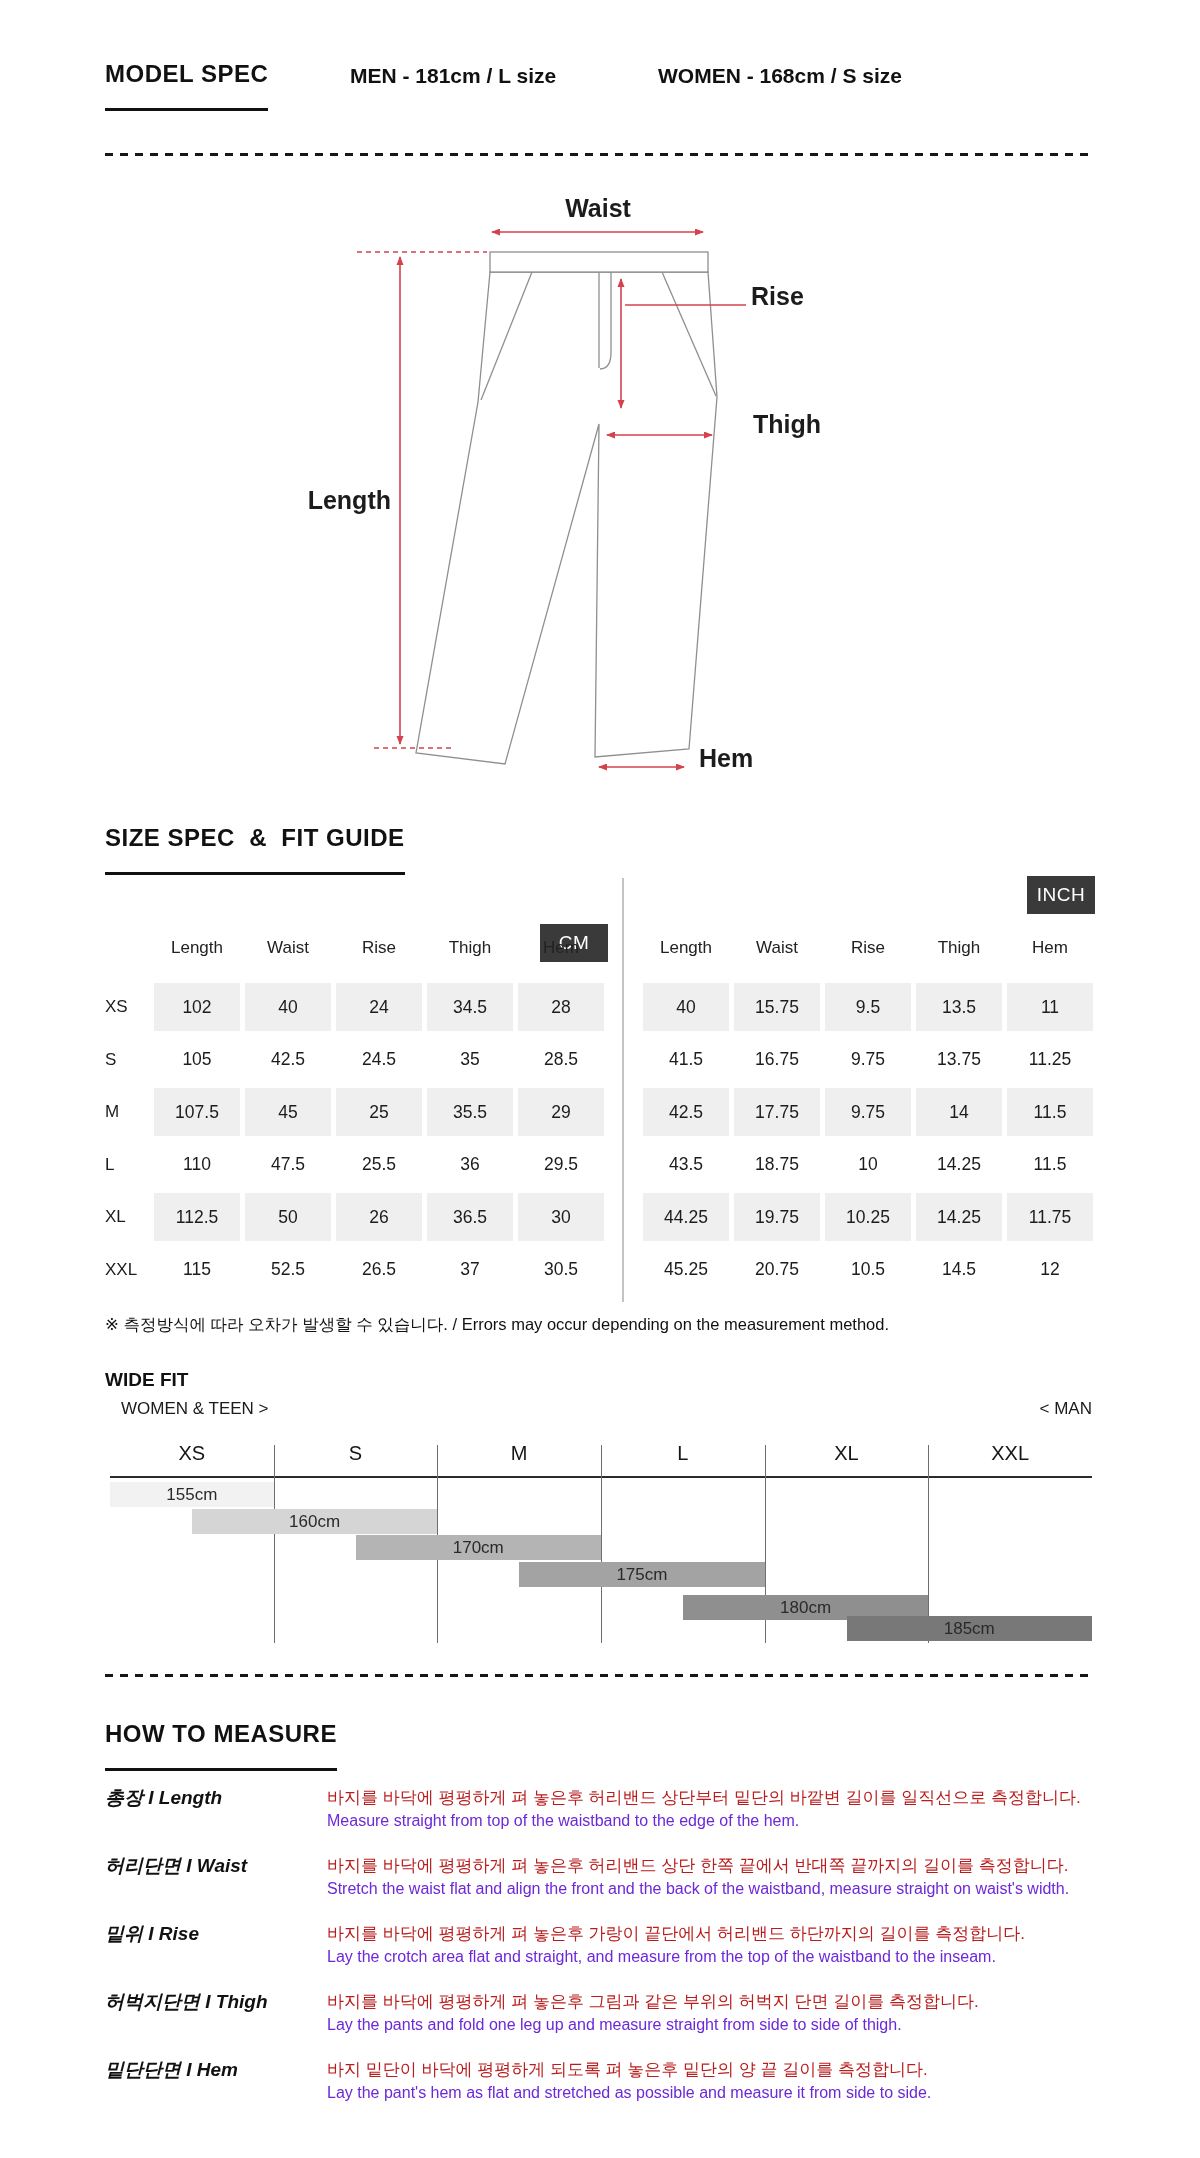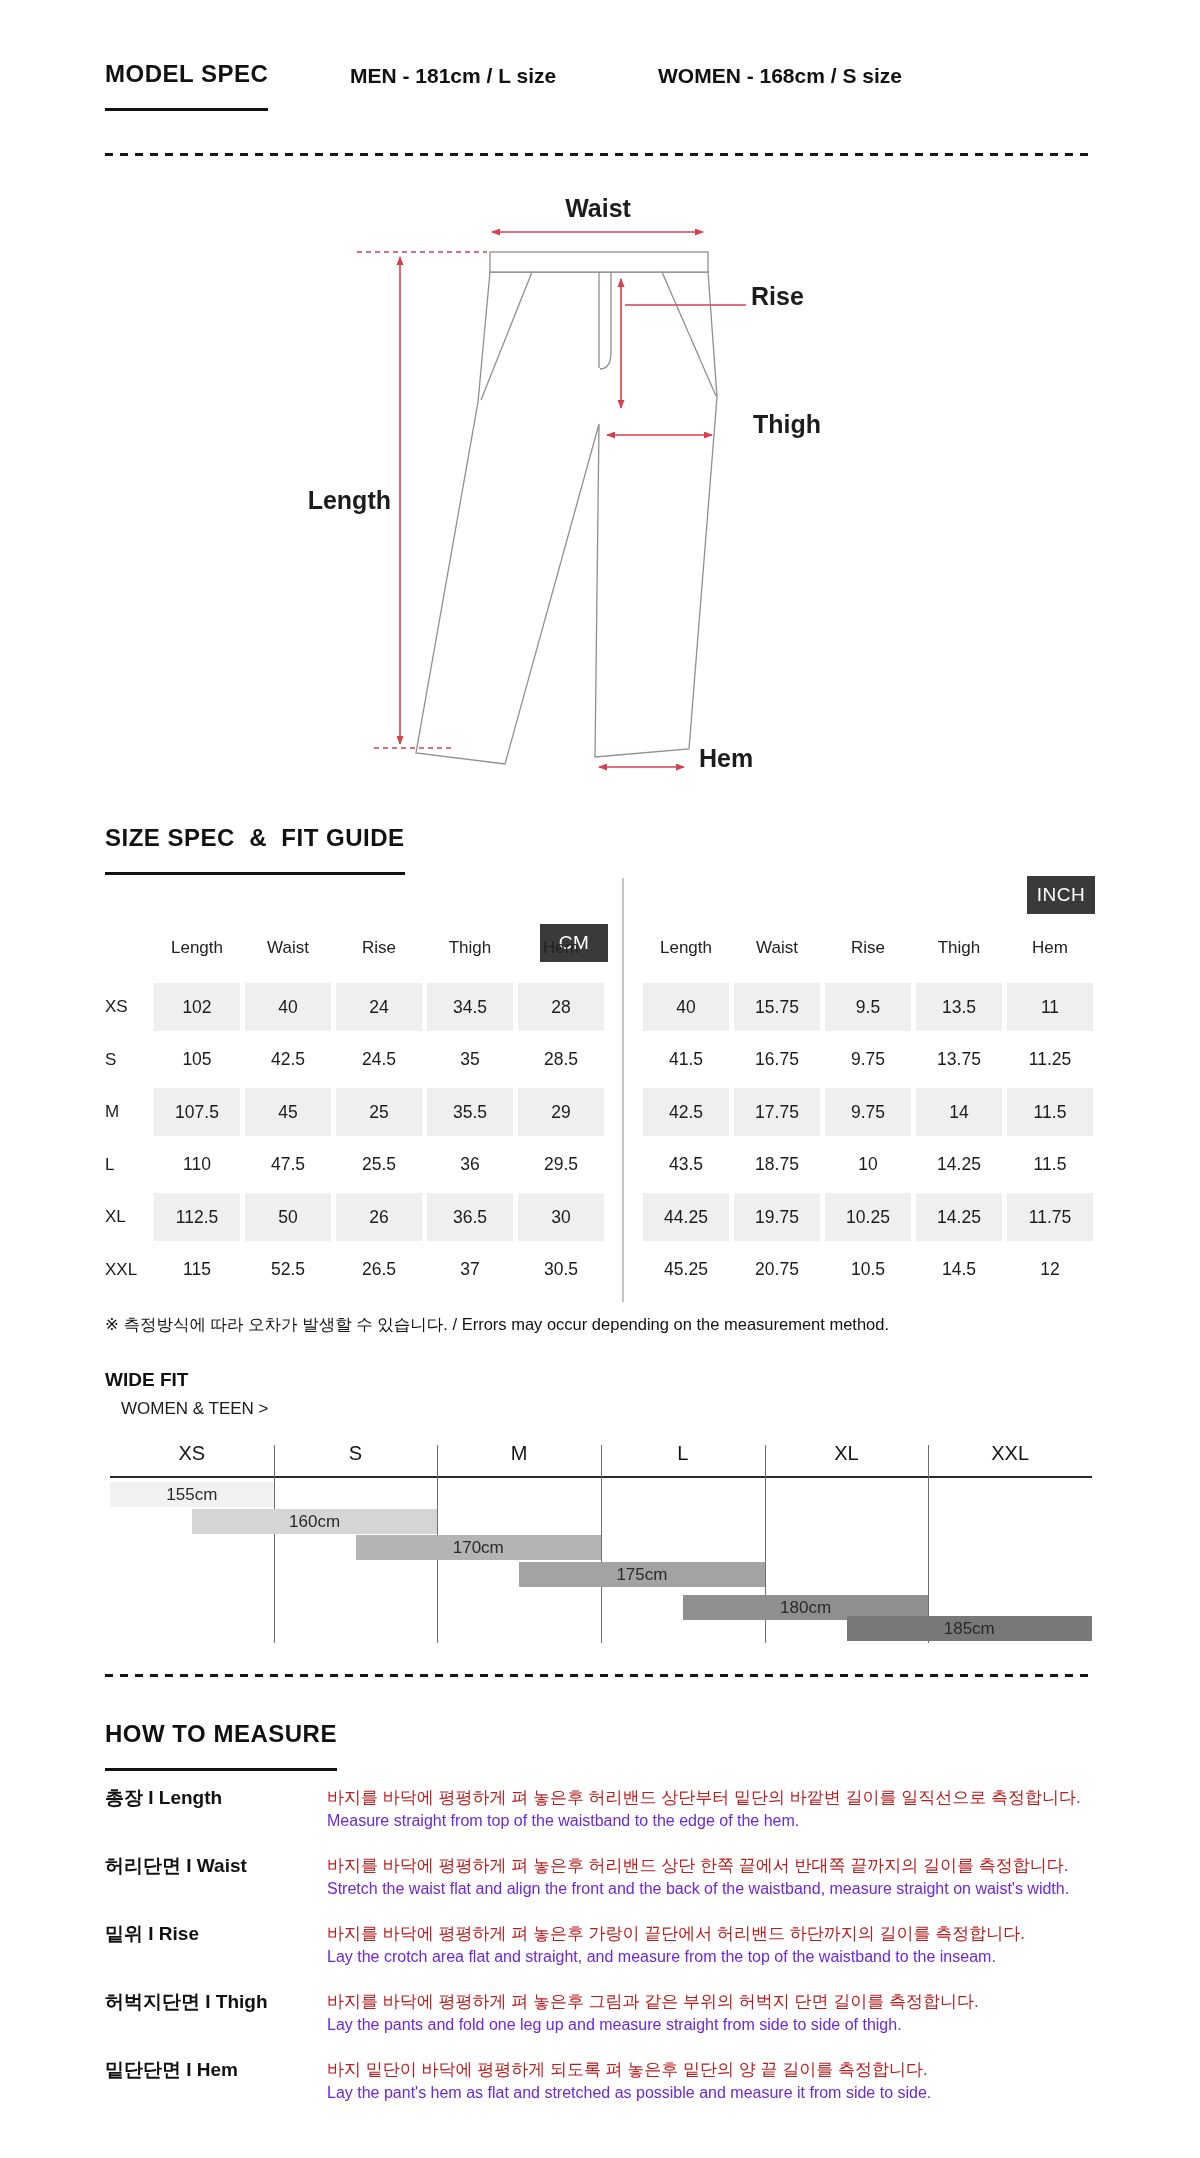--- a/index.html
+++ b/index.html
@@ -29,21 +29,21 @@
   
   .wide-fit-title{font-size:19px;font-weight:bold;}
   .fit-side-label{font-size:17px;color:#1a1a1a;}
   .fit-chart{position:absolute;}
   .fit-col-header{position:absolute;top:0;text-align:center;font-size:20px;color:#161616;}
   .fit-topline{position:absolute;left:0;top:34px;width:100%;border-top:2px solid #2b2b2b;}
   .fit-divider{position:absolute;top:3px;height:198px;width:1px;background:#6e6e6e;}
   .fit-bar{position:absolute;height:25px;line-height:25px;text-align:center;font-size:17px;color:#2a2a2a;z-index:2;}
   
   .measure-row{position:absolute;left:0;width:990px;height:60px;}
-  .m-label{position:absolute;left:0;top:0;font-size:19px;font-weight:bold;color:#111;}
+  .m-label{position:absolute;left:0;top:0;font-size:19px;font-weight:bold;color:#111;font-style:italic;}
   .m-ko{position:absolute;left:222px;top:1px;font-size:17px;color:#b91c1c;}
   .m-en{position:absolute;left:222px;top:27px;font-size:16px;color:#6d28d9;}
 </style>
 </head>
 <body>
 
 <div class="page">
 
   <div class="abs" style="left:105px;top:60px;">
     <span class="sec-title">MODEL SPEC</span>
@@ -180,20 +180,21 @@
       <div class="cell val-cell">20.75</div>
       <div class="cell val-cell">10.5</div>
       <div class="cell val-cell">14.5</div>
       <div class="cell val-cell">12</div>
     </div>
 
   <div class="abs note" style="left:105px;top:1314px;">※ 측정방식에 따라 오차가 발생할 수 있습니다. / Errors may occur depending on the measurement method.</div>
 
   <div class="abs wide-fit-title" style="left:105px;top:1369px;">WIDE FIT</div>
   <div class="abs fit-side-label" style="left:105px;top:1399px;margin-left:16px;">WOMEN &amp; TEEN &gt;</div>
+  <div class="abs fit-side-label" style="left:110px;top:1399px;width:982px;text-align:right;">&lt; MAN</div>
 
   <div class="fit-chart" style="left:110px;top:1442px;width:982px;height:205px;">
     <div>
         <div class="fit-col-header" style="left: 0px; width: 163.667px;">XS</div>
         <div class="fit-col-header" style="left: 163.667px; width: 163.667px;">S</div>
         <div class="fit-col-header" style="left: 327.333px; width: 163.667px;">M</div>
         <div class="fit-col-header" style="left: 491px; width: 163.667px;">L</div>
         <div class="fit-col-header" style="left: 654.667px; width: 163.667px;">XL</div>
         <div class="fit-col-header" style="left: 818.333px; width: 163.667px;">XXL</div>
       </div>

